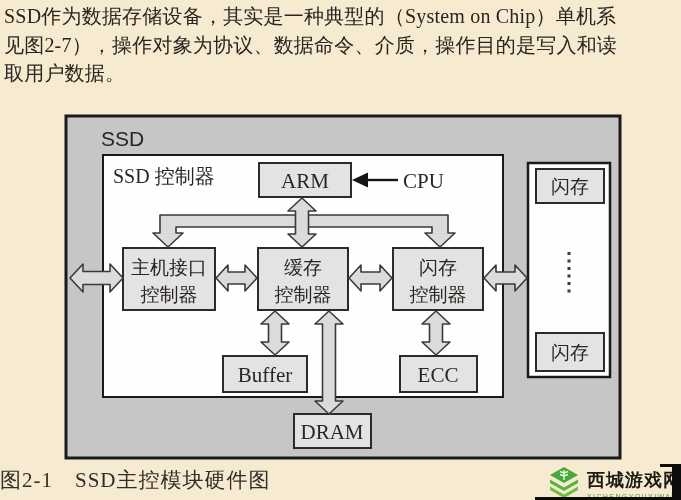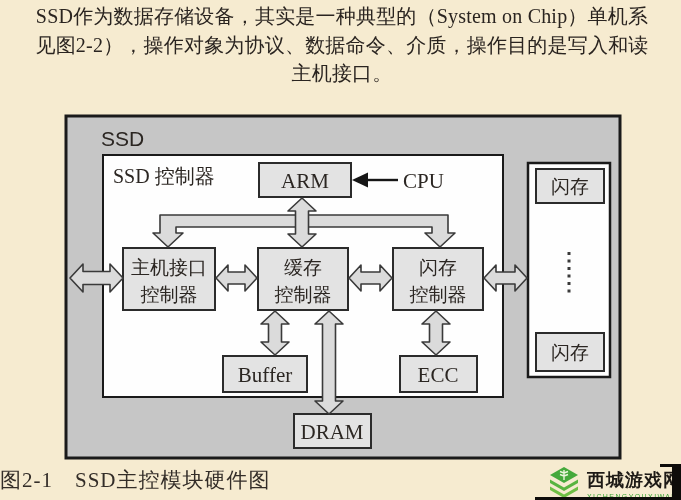--- a/index.html
+++ b/index.html
@@ -5,21 +5,21 @@
   html,body{margin:0;padding:0;}
   body{
     width:681px;height:500px;position:relative;overflow:hidden;
     background:#f6ebd0;
     font-family:"Liberation Serif","DejaVu Serif",serif;
   }
   .intro{
     position:absolute;left:4px;top:2px;width:676px;
     color:#2a2420;font-size:20px;line-height:28.5px;letter-spacing:.2px;
   }
-  .intro div{white-space:nowrap;text-align:center;}
+  .intro div{white-space:nowrap;}
   .diagram-svg{position:absolute;left:0;top:0;}
   .caption{
     position:absolute;left:0;top:466px;width:650px;text-align:left;
     color:#332d28;font-size:21px;letter-spacing:1px;
   }
   .watermark{position:absolute;left:545px;top:464px;width:136px;height:36px;}
   .wm-logo{position:absolute;left:0;top:2px;}
   .wm-text{position:absolute;left:42px;top:4px;font-family:"Liberation Sans",sans-serif;}
   .wm-name{font-size:18px;font-weight:bold;color:#1e1a16;letter-spacing:1px;white-space:nowrap;}
   .wm-pinyin{font-size:7px;color:#3aa435;letter-spacing:1.4px;margin-top:1px;white-space:nowrap;}
@@ -29,22 +29,22 @@
   .bar-bottom{left:535px;top:497px;width:146px;height:3px;}
   svg text{fill:#2b2622;}
   .lbl{font-family:"Liberation Serif","DejaVu Serif",serif;}
   .lbl-sans{font-family:"Liberation Sans","DejaVu Sans",sans-serif;}
 </style>
 </head>
 <body>
 
 <div class="intro">
   <div>SSD作为数据存储设备，其实是一种典型的（System on Chip）单机系</div>
-  <div>见图2-2），操作对象为协议、数据命令、介质，操作目的是写入和读</div>
-  <div>主机接口。</div>
+  <div>见图2-7），操作对象为协议、数据命令、介质，操作目的是写入和读</div>
+  <div>取用户数据。</div>
 </div>
 
 <svg class="diagram-svg" width="681" height="500" viewBox="0 0 681 500">
 
   <rect x="66" y="116" width="554" height="342" fill="#c6c6c6" stroke="#1a1a1a" stroke-width="3"></rect>
   <text class="lbl-sans" x="101" y="146" font-size="21">SSD</text>
 
   <rect x="103" y="155" width="400" height="242" fill="#fefefe" stroke="#1a1a1a" stroke-width="2"></rect>
   <text class="lbl" x="113" y="183" font-size="20">SSD 控制器</text>
 

